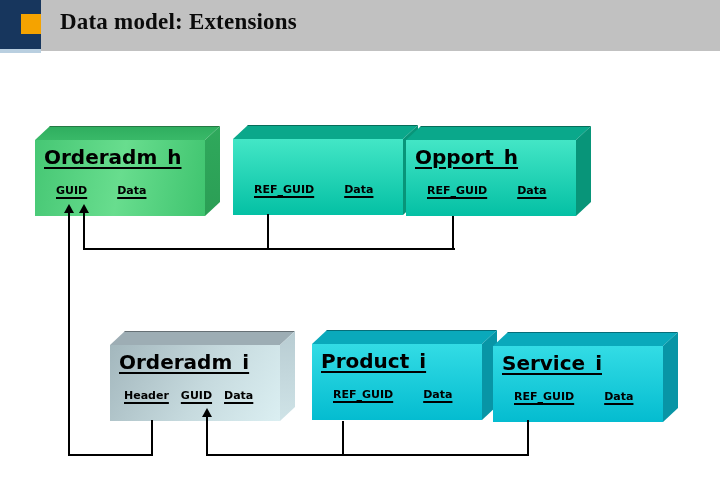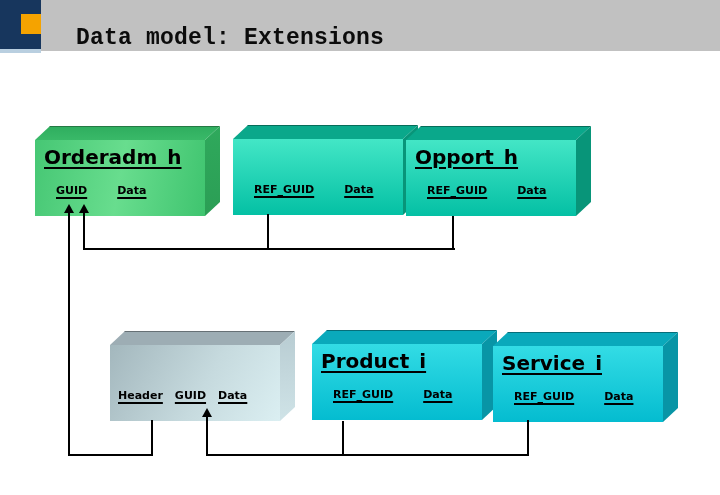--- a/index.html
+++ b/index.html
@@ -7,22 +7,22 @@
     position:relative; width:720px; height:495px; background:#ffffff;
     overflow:hidden; font-family:"DejaVu Sans", sans-serif;
   }
 
   
   .hdr-bar   { position:absolute; left:41px; top:0; width:679px; height:51px; background:#c1c1c1; }
   .hdr-navy  { position:absolute; left:0; top:0; width:41px; height:49px; background:#17365d; }
   .hdr-strip { position:absolute; left:0; top:49px; width:41px; height:4px; background:#b9cfe0; }
   .hdr-orange{ position:absolute; left:21px; top:14px; width:20px; height:20px; background:#f5a300; }
   .hdr-title {
-    position:absolute; left:60px; top:9px; margin:16px;
-    font-family:Liberation Mono, monospace; font-weight:bold;
+    position:absolute; left:60px; top:9px; margin:0;
+    font-family:Liberation Serif, serif; font-weight:bold;
     font-size:23px; color:#0b0b0b; letter-spacing:0.2px;
   }
 
   
   .box3d { position:absolute; width:185px; height:90px; z-index:1; }
   .face  { position:absolute; }
   .face.top   { left:0; top:0; width:185px; height:14px;
                 clip-path:polygon(15px 0, 185px 0, 170px 14px, 0 14px);
                 background:var(--top); border-top:1px solid rgba(0,0,0,0.35); }
   .face.right { left:170px; top:0; width:15px; height:90px;
@@ -55,21 +55,21 @@
     position:absolute; left:9px; top:5px;
     font-size:20px; font-weight:bold; color:#000;
     text-decoration:underline; text-underline-offset:3px; text-decoration-thickness:1.5px;
     white-space:nowrap;
   }
   .box-fields {
     position:absolute; left:0; top:44px; right:0;
     display:flex; gap:30px; padding-left:21px;
     font-size:11px; font-weight:bold; color:#000; white-space:nowrap;
   }
-  .box-fields.tight { gap:12px; padding-left:8px; }
+  .box-fields.tight { gap:12px; padding-left:14px; }
   .box-fields .field {
     text-decoration:underline; text-underline-offset:3px; text-decoration-thickness:1.5px;
   }
 
   
   .ln { position:absolute; background:#000; z-index:5; }
   .arrow-up {
     position:absolute; width:0; height:0; z-index:6;
     border-left:5px solid transparent; border-right:5px solid transparent;
     border-bottom:9px solid #000;
@@ -118,20 +118,21 @@
         <span class="field">REF_GUID</span>
         <span class="field">Data</span>
       </div>
     </div>
   </div>
 
   <div class="box3d theme-silver" style="left:110px; top:331px">
     <div class="face top"></div>
     <div class="face right"></div>
     <div class="face front">
+      <div class="box-title">Orderadm_i</div>
       <div class="box-fields tight">
         <span class="field">Header</span>
         <span class="field">GUID</span>
         <span class="field">Data</span>
       </div>
     </div>
   </div>
 
   <div class="box3d theme-cyan" style="left:312px; top:330px">
     <div class="face top"></div>

